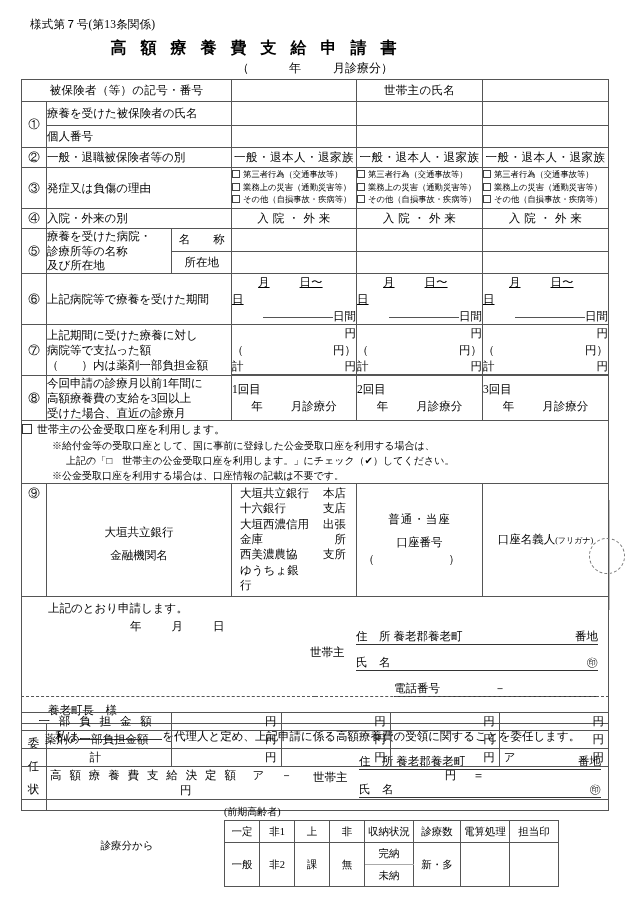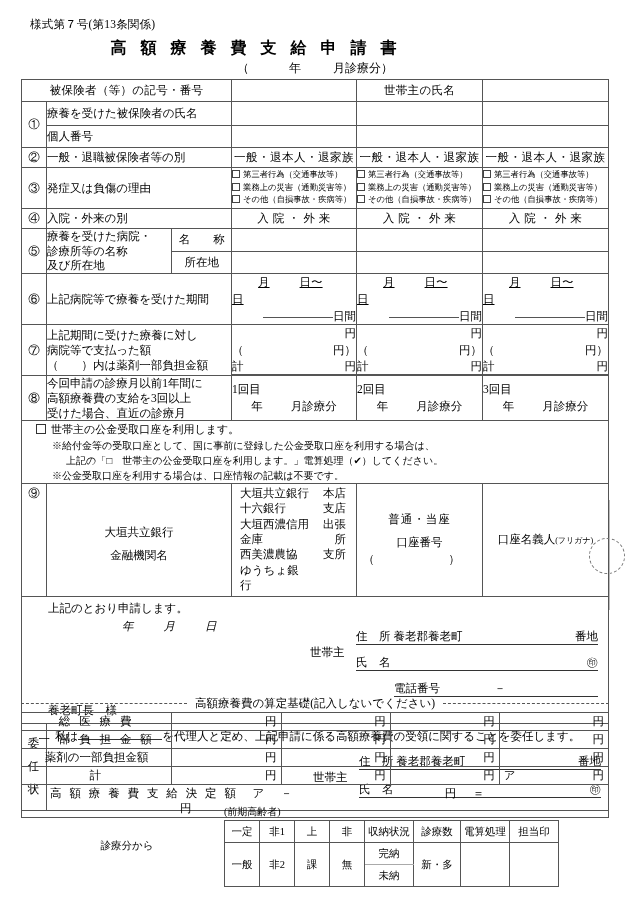--- a/index.html
+++ b/index.html
@@ -76,38 +76,38 @@
   .amount .lp .r { float: right; }
   .amount .lp:after { content:""; display: block; clear: both; }
   .amount .under { border-bottom: 1px solid #555; }
 
   .times { font-size: 11.5px; padding: 1px 5px; line-height: 1.5; }
   .times .t1 { display:block; }
   .times .t2 { display:block; text-align: center; }
   .times .g { display:inline-block; width: 28px; }
 
   .koukin { padding: 5px 6px 6px 8px; font-size: 11px; line-height: 1.5; }
-  .koukin .l1 { margin-left: 14px; }
+  .koukin .l1 { }
   .koukin .note { font-size: 10px; margin-left: 30px; }
   .koukin .note2 { font-size: 10px; margin-left: 44px; }
 
   .bank-name { font-size: 11.5px; line-height: 1.34; padding: 2px 4px 2px 8px; }
   .branch { font-size: 11.5px; line-height: 1.34; padding: 2px 10px 2px 4px; text-align: right; }
   .acct-left { font-size: 11.5px; text-align: center; line-height: 1.5; }
   .acct-left .a1 { display:block; letter-spacing: 1px; }
   .acct-left .a2 { display:block; margin-top: 6px; }
   .acct-left .a3 { display:block; text-align: left; padding-left: 6px; }
   .acct-left .a3 .sp { display:inline-block; width: 74px; }
   .holder { font-size: 11.5px; text-align: center; }
   .holder .furi { font-size: 8px; }
 
   
   .apply { position: relative; height: 106px; font-size: 11.5px; }
   .apply .t-a { position:absolute; left: 26px; top: 4px; }
-  .apply .t-b { position:absolute; left: 100px; top: 22px; font-style: italic; }
+  .apply .t-b { position:absolute; left: 108px; top: 22px; }
   .apply .t-b .g { display:inline-block; width: 30px; }
   .apply .setai { position:absolute; left: 288px; top: 48px; }
   .apply .addr { position:absolute; left: 334px; top: 32px; width: 242px;
                  border-bottom: 1px solid #333; }
   .apply .addr .r { float: right; }
   .apply .addr:after{content:"";display:block;clear:both;}
   .apply .name { position:absolute; left: 334px; top: 58px; width: 242px;
                  border-bottom: 1px solid #333; }
   .apply .name .r { float: right; }
   .apply .name:after{content:"";display:block;clear:both;}
@@ -352,21 +352,21 @@
         <span class="t2"><span>年</span><span class="g"></span><span>月診療分</span></span>
       </td>
     </tr>
 
     <tr>
       <td colspan="6" class="koukin">
         <div class="l1">
           <span class="box-lg"></span><span>世帯主の公金受取口座を利用します。</span>
         </div>
         <div class="note">※給付金等の受取口座として、国に事前に登録した公金受取口座を利用する場合は、</div>
-        <div class="note2">上記の「□　世帯主の公金受取口座を利用します。」電算処理（✔）してください。</div>
+        <div class="note2">上記の「□　世帯主の公金受取口座を利用します。」にチェック（✔）してください。</div>
         <div class="note">※公金受取口座を利用する場合は、口座情報の記載は不要です。</div>
       </td>
     </tr>
 
     <tr>
       <td class="c" style="vertical-align:top;padding-top:2px">⑨</td>
       <td colspan="2" class="c tight" style="height:70px;font-size:11.5px">
         <div style="margin-top:8px">大垣共立銀行</div>
         <div style="margin-top:8px">金融機関名</div>
       </td>
@@ -457,40 +457,32 @@
       </td>
     </tr>
   </tbody>
     </table>
 
   <div class="seal-circle"></div>
   <div class="edge-line"></div>
 
   <div class="sep-wrap">
     <div class="line"></div>
-    <div class="txt">高額療養費の算定基礎(記入しないでください)</div>
     <div class="line"></div>
   </div>
 
   <table id="calc-table">
     <colgroup>
       <col style="width:144px">
         <col style="width:111px">
         <col style="width:111px">
         <col style="width:111px">
         <col style="width:111px">
     </colgroup>
     <tbody>
-        <tr>
-      <td class="rowlbl">総 医 療 費</td>
-      <td class="yen">円</td>
-      <td class="yen">円</td>
-      <td class="yen">円</td>
-      <td class="yen">円</td>
-    </tr>
     <tr>
       <td class="rowlbl">一 部 負 担 金 額</td>
       <td class="yen">円</td>
       <td class="yen">円</td>
       <td class="yen">円</td>
       <td class="yen">円</td>
     </tr>
     <tr>
       <td class="rowlbl narrow">薬剤の一部負担金額</td>
       <td class="yen">円</td>

